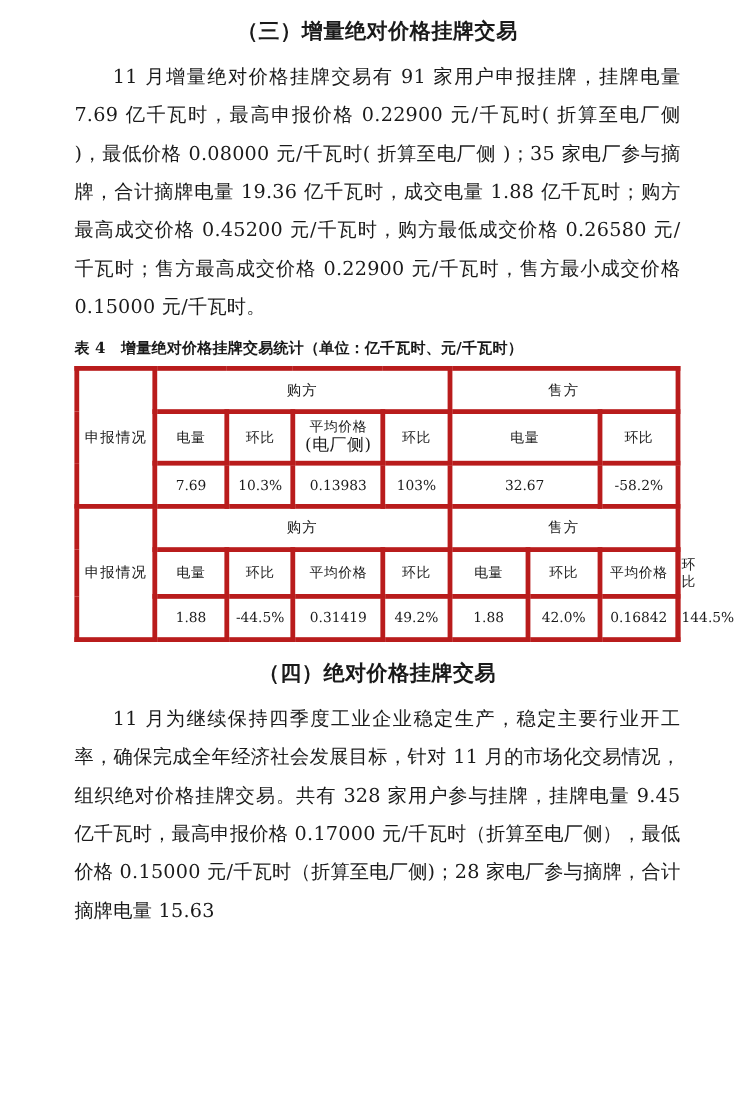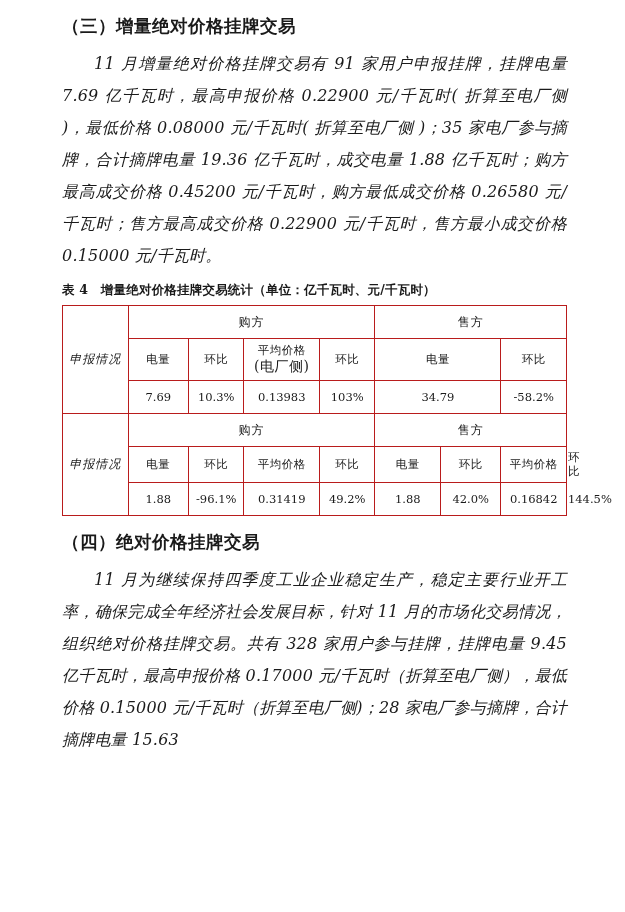--- a/index.html
+++ b/index.html
@@ -21,60 +21,59 @@
     padding: 0;
     box-sizing: border-box;
     position: relative;
   }
   .content {
     margin: 0 58px 0 62px;
   }
   h2.section-heading {
     font-size: 17.5px;
     font-weight: bold;
+    text-align: center;
     margin: 14px 0 10px 0;
     letter-spacing: 0.5px;
     font-family: Liberation Sans, sans-serif;
   }
   .para {
     font-size: 16px;
     line-height: 2.0;
     text-align: justify;
     text-justify: inter-ideograph;
     text-indent: 2em;
     margin: 0 0 4px 0;
     letter-spacing: 0.2px;
-    font-style: italic;
   }
   .table-caption {
     font-size: 12.5px;
     font-weight: bold;
     text-align: left;
     margin: 10px 0 6px 0;
     letter-spacing: 0.2px;
   }
   table.stat {
     border-collapse: collapse;
     width: 100%;
     table-layout: fixed;
     font-size: 11.5px;
     font-family: "DejaVu Serif", "Liberation Serif", serif;
   }
   table.stat td {
-    border: 1px solid #b91c1c;
+    border: 4px solid #b91c1c;
     text-align: center;
     vertical-align: middle;
     padding: 3px 1px;
     line-height: 1.25;
     height: 26px;
   }
   td.side-label {
     font-size: 12px;
     letter-spacing: 1px;
-    font-style: italic;
   }
   td.group-head {
     font-size: 12px;
     letter-spacing: 1px;
   }
   td.colhead {
     font-size: 11.5px;
     letter-spacing: 0.5px;
   }
   td.colhead .sub {
@@ -132,42 +131,42 @@
           </td>
           <td class="colhead">环比</td>
           <td class="colhead" colspan="2">电量</td>
           <td class="colhead">环比</td>
         </tr>
         <tr>
           <td class="value">7.69</td>
           <td class="value">10.3%</td>
           <td class="value">0.13983</td>
           <td class="value">103%</td>
-          <td class="value" colspan="2">34.79</td>
+          <td class="value" colspan="2">32.67</td>
           <td class="value">-58.2%</td>
         </tr>
 
         <tr>
           <td class="side-label" rowspan="3">申报情况</td>
           <td class="group-head" colspan="4">购方</td>
           <td class="group-head" colspan="3">售方</td>
         </tr>
         <tr>
           <td class="colhead">电量</td>
           <td class="colhead">环比</td>
           <td class="colhead">平均价格</td>
           <td class="colhead">环比</td>
           <td class="colhead">电量</td>
           <td class="colhead">环比</td>
           <td class="colhead">平均价格</td>
           <td class="colhead">环比</td>
         </tr>
         <tr>
           <td class="value">1.88</td>
-          <td class="value">-96.1%</td>
+          <td class="value">-44.5%</td>
           <td class="value">0.31419</td>
           <td class="value">49.2%</td>
           <td class="value">1.88</td>
           <td class="value">42.0%</td>
           <td class="value">0.16842</td>
           <td class="value">144.5%</td>
         </tr>
       </tbody>
     </table>
 

